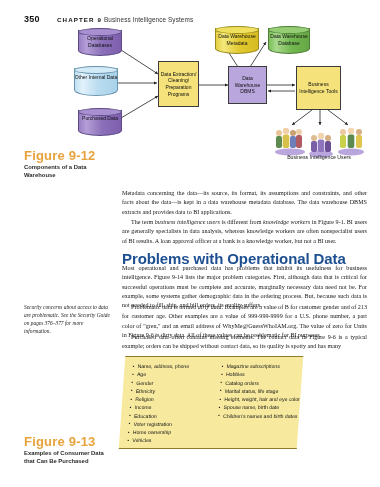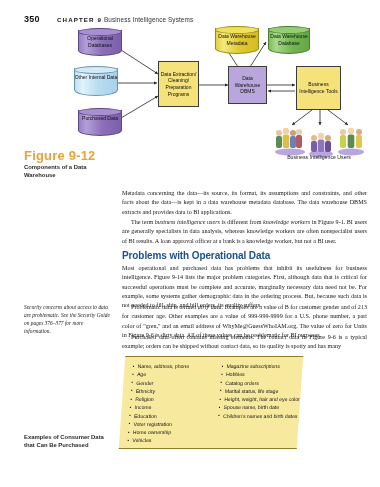--- a/index.html
+++ b/index.html
@@ -164,21 +164,21 @@
     text-align: justify;
   }
   .col p { margin: 0; text-indent: 0; }
   .col i, .col em { font-style: italic; }
   h2.section-head {
     position: absolute;
     left: 122px;
     width: 245px;
     margin: 0;
     font-family: "Liberation Sans", sans-serif;
-    font-size: 10px;
+    font-size: 15px;
     font-weight: bold;
     color: #1d4f91;
     letter-spacing: -0.1px;
   }
 
   
   .margin-note {
     position: absolute;
     left: 24px;
     width: 86px;
@@ -401,14 +401,15 @@
       <li>Catalog orders</li>
       <li>Marital status, life stage</li>
       <li>Height, weight, hair and eye color</li>
       <li>Spouse name, birth date</li>
       <li>Children's names and birth dates</li>
     </ul>
   </div>
 </div>
 
 <div class="fig-cap" id="fig913-cap">
+  <span class="fignum">Figure 9-13</span>
   <span class="figdesc">Examples of Consumer Data that Can Be Purchased</span>
 </div>
 
 </body></html>

